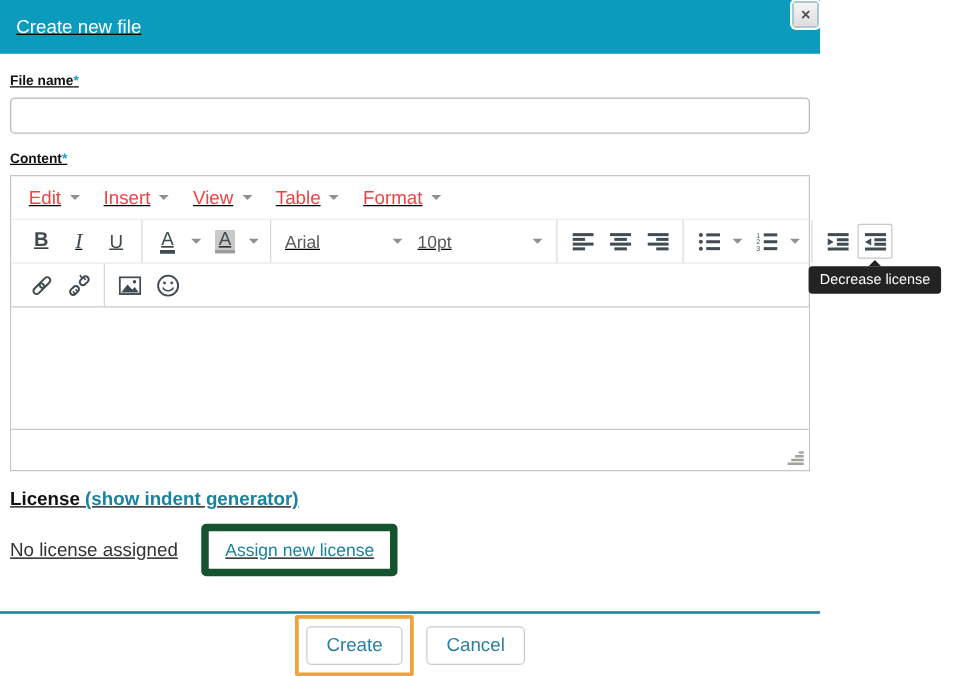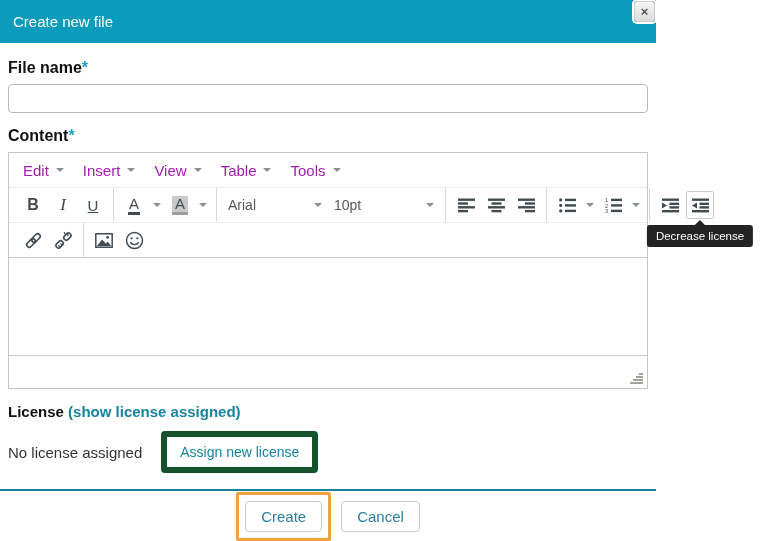--- a/index.html
+++ b/index.html
@@ -1,40 +1,40 @@
 <!DOCTYPE html>
 <html><head>
 <meta charset="utf-8">
 <style>
   * { margin:0; padding:0; box-sizing:border-box; }
   html,body { width:783px; height:541px; overflow:hidden; background:#fff;
               font-family:"Liberation Sans", sans-serif; }
-  .modal { position:relative; width:656px; height:541px; background:#fff; }
+  .modal { position:relative; width:656px; height:541px; background:#fff;text-decoration:underline; }
 
   
   .modal-header { height:43px; background:#0a9bbd; display:flex; align-items:center; padding:0 13px; }
   .modal-title { color:#ffffff; font-size:15px; }
   .close-btn { position:absolute; top:1px; right:1px; width:21px; height:21px;
                background:linear-gradient(#f6f6f6,#dcdcdc); border:1px solid #cfcfcf; border-radius:3px;
                box-shadow:0 0 0 2px #ffffff; color:#4f4f4f; font-size:13px; font-weight:bold;
                display:flex; align-items:center; justify-content:center; cursor:pointer; z-index:10; }
 
   .modal-body { padding:0 8px; }
 
   
-  .field-label { margin-top:16px; font-size:16px; font-weight:bold; color:#111; }
+  .field-label { margin-top:16px; font-size:11px; font-weight:bold; color:#111; }
   .required { color:#19a0c4; }
   .text-input { margin-top:7px; width:100%; height:29px; border:1px solid #b9b9b9; border-radius:4px;
                 font-size:14px; padding:0 8px; outline:none; }
   .content-label { margin-top:14px; }
 
   
   .editor { margin-top:7px; border:1px solid #c5c5c5; background:#fff; }
   .menubar { height:34px; display:flex; align-items:center; padding:0 6px; }
-  .menu-item { padding:4px 8px; margin-right:3px; font-size:15px; color:#a21caf;
+  .menu-item { padding:4px 8px; margin-right:3px; font-size:15px; color:#ef4444;
                display:flex; align-items:center; gap:7px; cursor:pointer; border-radius:2px; }
   .caret { width:0; height:0; border-left:4px solid transparent; border-right:4px solid transparent;
            border-top:4px solid #8a9096; }
   .toolbar { display:flex; align-items:stretch; border-top:1px solid #ececec; height:35px; padding:0 4px; }
   .tb-group { display:flex; align-items:center; padding:0 5px; }
   .tb-group + .tb-group { border-left:1px solid #d9d9d9; }
   .tb-btn { min-width:28px; height:28px; display:flex; align-items:center; justify-content:center;
             margin:0 1px; color:#404b52; font-size:15px; border:1px solid transparent; border-radius:2px;
             cursor:pointer; position:relative; }
   .tb-btn.hovered { border-color:#c8c8c8; }
@@ -118,21 +118,21 @@
           </span>
         <span class="menu-item">
             <span>View</span>
             <i class="caret"></i>
           </span>
         <span class="menu-item">
             <span>Table</span>
             <i class="caret"></i>
           </span>
         <span class="menu-item">
-            <span>Tools</span>
+            <span>Format</span>
             <i class="caret"></i>
           </span>
       </div>
 
       <div class="toolbar">
         <div class="tb-group">
           <span class="tb-btn">
               <span class="glyph-b">B</span>
             </span>
           <span class="tb-btn">
@@ -309,21 +309,21 @@
             <i></i>
             <i></i>
             <i></i>
           </span>
       </div>
     </div>
 
     
     <div class="license-label">
       <span>License</span>
-      <span class="license-link">(show license assigned)</span>
+      <span class="license-link">(show indent generator)</span>
     </div>
     <div class="license-row">
       <span class="license-status">No license assigned</span>
       <button class="assign-btn">Assign new license</button>
     </div>
   </div>
 
   <div class="modal-footer">
     <span class="create-annotation">
       <button class="btn">Create</button>

